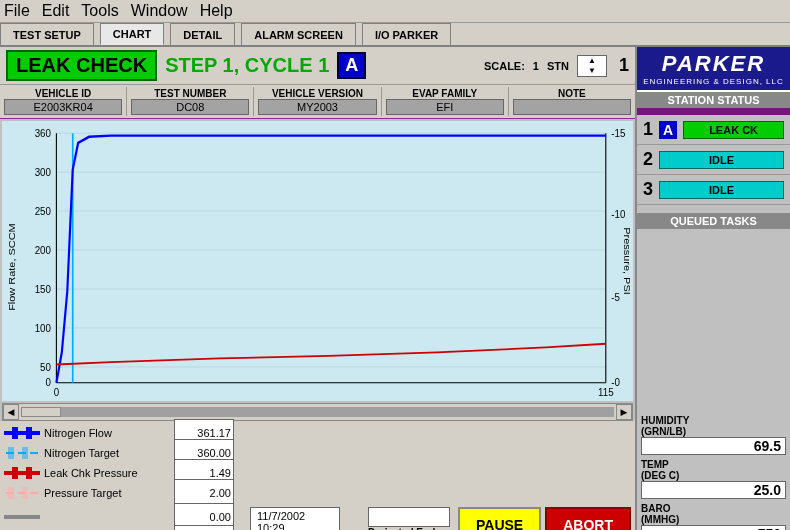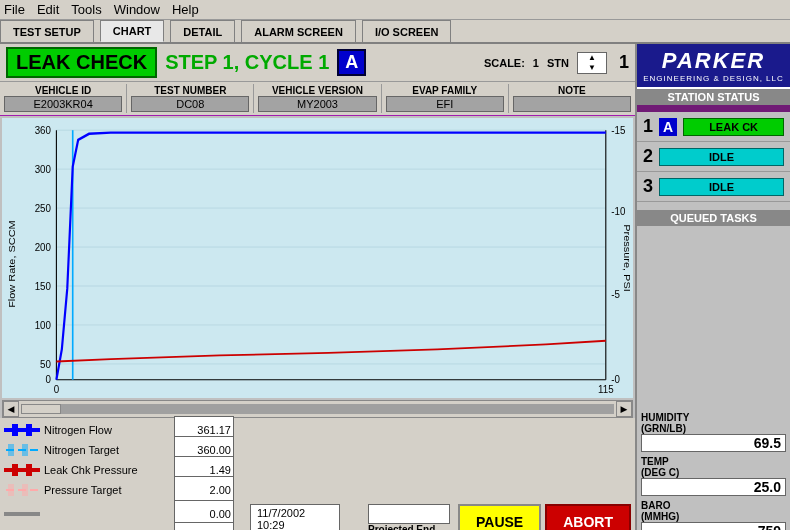--- a/index.html
+++ b/index.html
@@ -1,19 +1,19 @@
 <!DOCTYPE html>
 <html><head>
   <meta charset="utf-8">
   <style>
     * { box-sizing: border-box; margin: 0; padding: 0; font-family: Arial, sans-serif; }
     body { width: 790px; height: 530px; background: #c0c0c0; overflow: hidden; font-size: 11px; }
 
     
-    #menubar { background: #d4d0c8; border-bottom: 1px solid #999; padding: 2px 4px; display: flex; gap: 12px; font-size: 13px; }
+    #menubar { background: #d4d0c8; border-bottom: 1px solid #999; padding: 2px 4px; display: flex; gap: 12px; font-size: 16px; }
     #menubar span { cursor: pointer; }
 
     
     #tabbar { display: flex; background: #d4d0c8; border-bottom: 2px solid #808080; height: 24px; }
     .tab { padding: 2px 12px; border: 1px solid #808080; border-bottom: none; background: #d4d0c8; cursor: pointer; font-size: 11px; font-weight: bold; display: flex; align-items: center; margin-right: 6px; color: #000; }
     .tab.active { background: #e8e8e8; border-bottom: 1px solid #e8e8e8; }
 
     
     #main { display: flex; height: 504px; }
 
@@ -97,21 +97,21 @@
   <span>Tools</span>
   <span>Window</span>
   <span>Help</span>
 </div>
 
 <div id="tabbar">
   <div class="tab">TEST SETUP</div>
   <div class="tab active">CHART</div>
   <div class="tab">DETAIL</div>
   <div class="tab">ALARM SCREEN</div>
-  <div class="tab">I/O SCREEN</div>
+  <div class="tab">I/O PARKER</div>
 </div>
 
 <div id="main">
 
   <div id="left-panel">
 
     <div id="header-row">
       <div id="leak-check-label">LEAK CHECK</div>
       <div id="step-label">STEP 1, CYCLE  1</div>
       <div id="step-a-badge">A</div>

